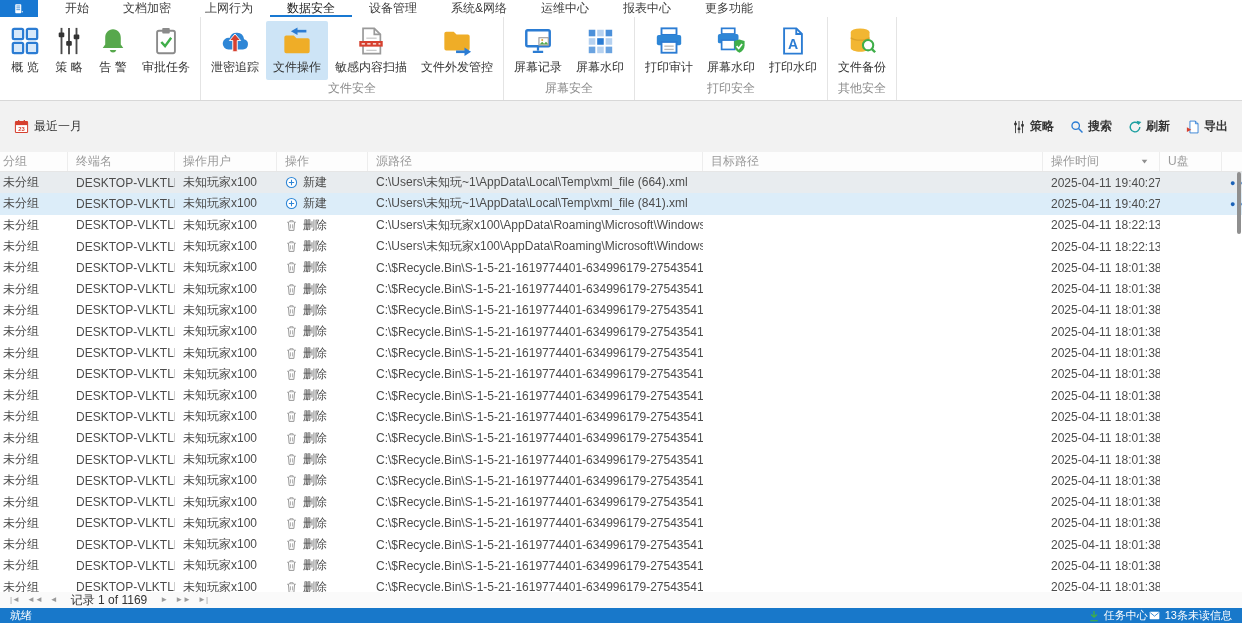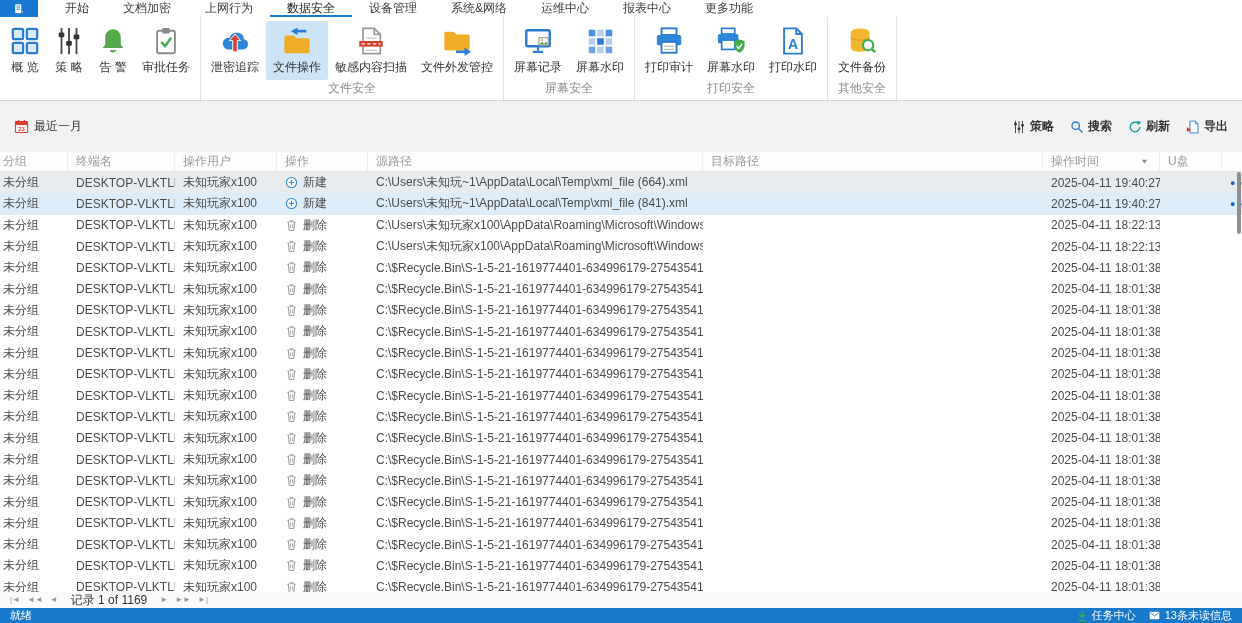--- a/index.html
+++ b/index.html
@@ -45,21 +45,21 @@
   .vscroll { position:absolute; top:20px; right:0; bottom:0; width:6px; }
   .vthumb { position:absolute; top:0; right:1px; width:4px; height:62px; background:#8f8f8f; border-radius:2px; }
 
   
   .pagebar { height:16px; background:#fafafa; display:flex; align-items:center; gap:7px; padding-left:10px; color:#333; }
   .pg-arrow { color:#9a9a9a; font-size:8px; cursor:pointer; line-height:1; }
   .pg-label { margin:0 6px; }
 
   
   .statusbar { height:15px; background:#1878ca; color:#fff; display:flex; align-items:center; padding:0 10px; font-size:11px; }
-  .sb-right { margin-left:auto; display:flex; align-items:flex-start; gap:12px; }
+  .sb-right { margin-left:auto; display:flex; align-items:flex-start; gap:0; }
   .sb-item { display:flex; align-items:center; gap:4px; cursor:pointer; }
 
   .ic { display:inline-flex; flex:none; }
   .ic svg { width:100%; height:100%; display:block; }
 </style>
 </head>
 <body>
 
 <div class="tabbar">
   <div class="app-btn">

